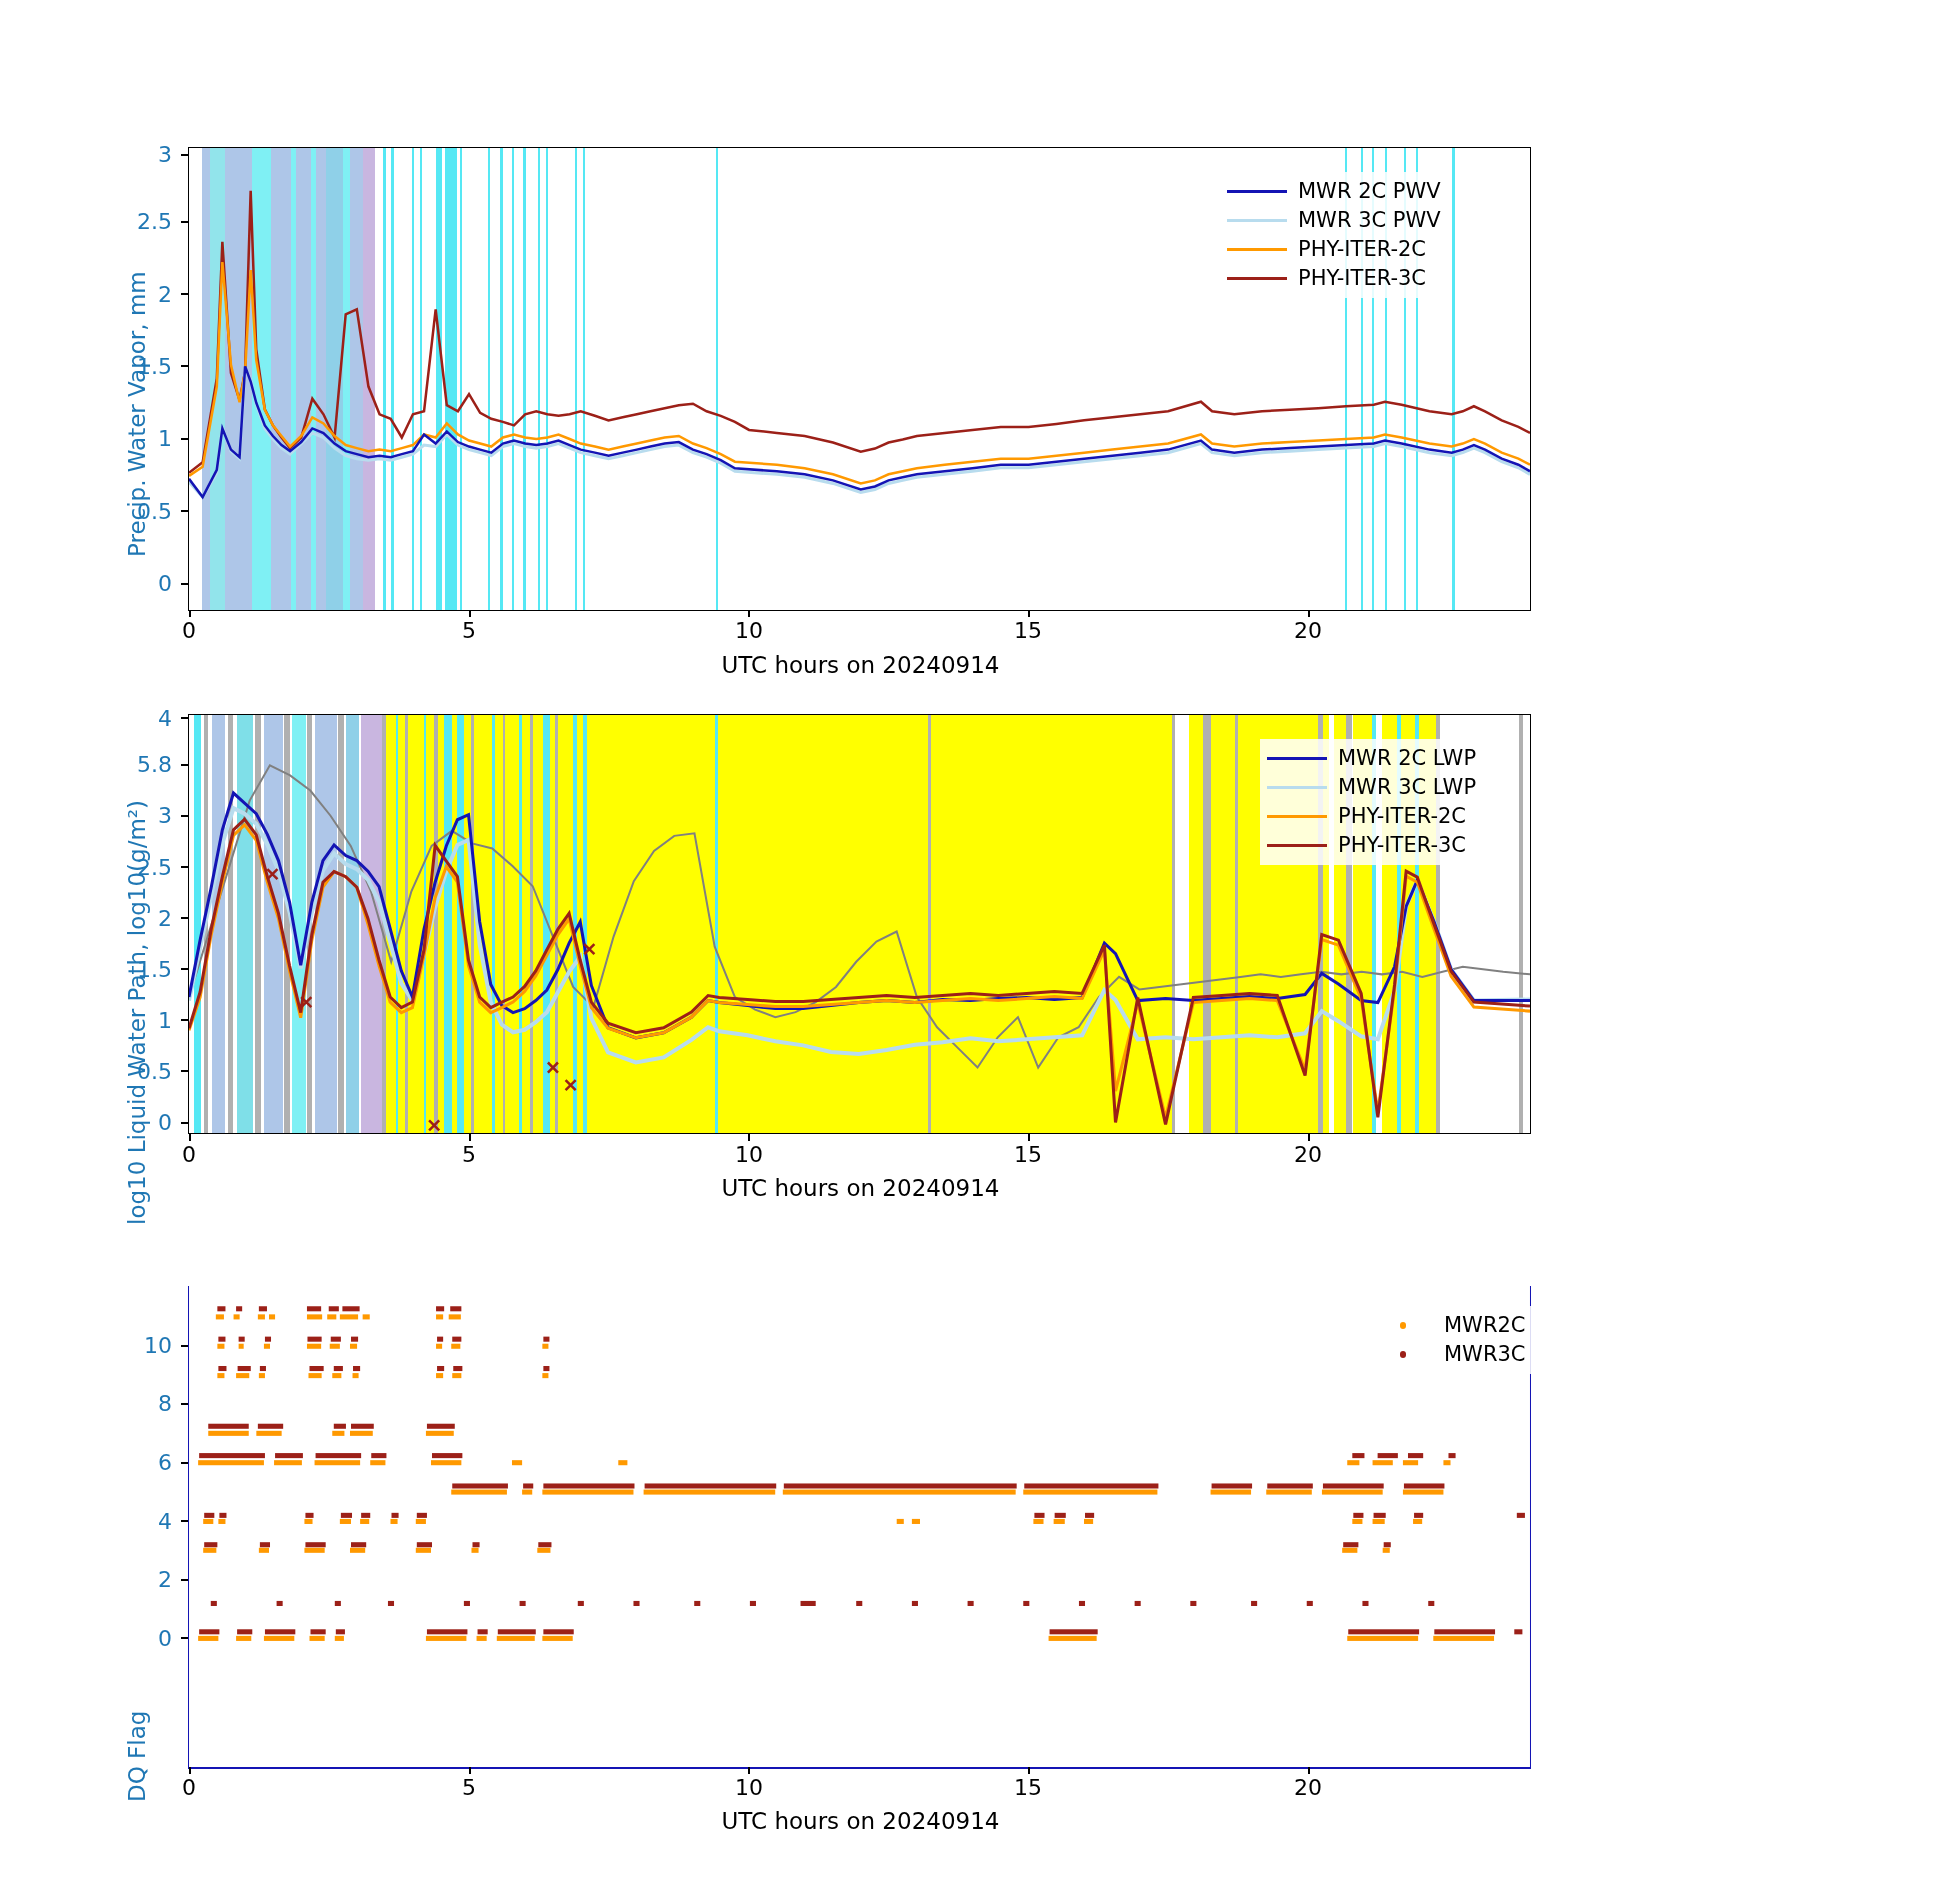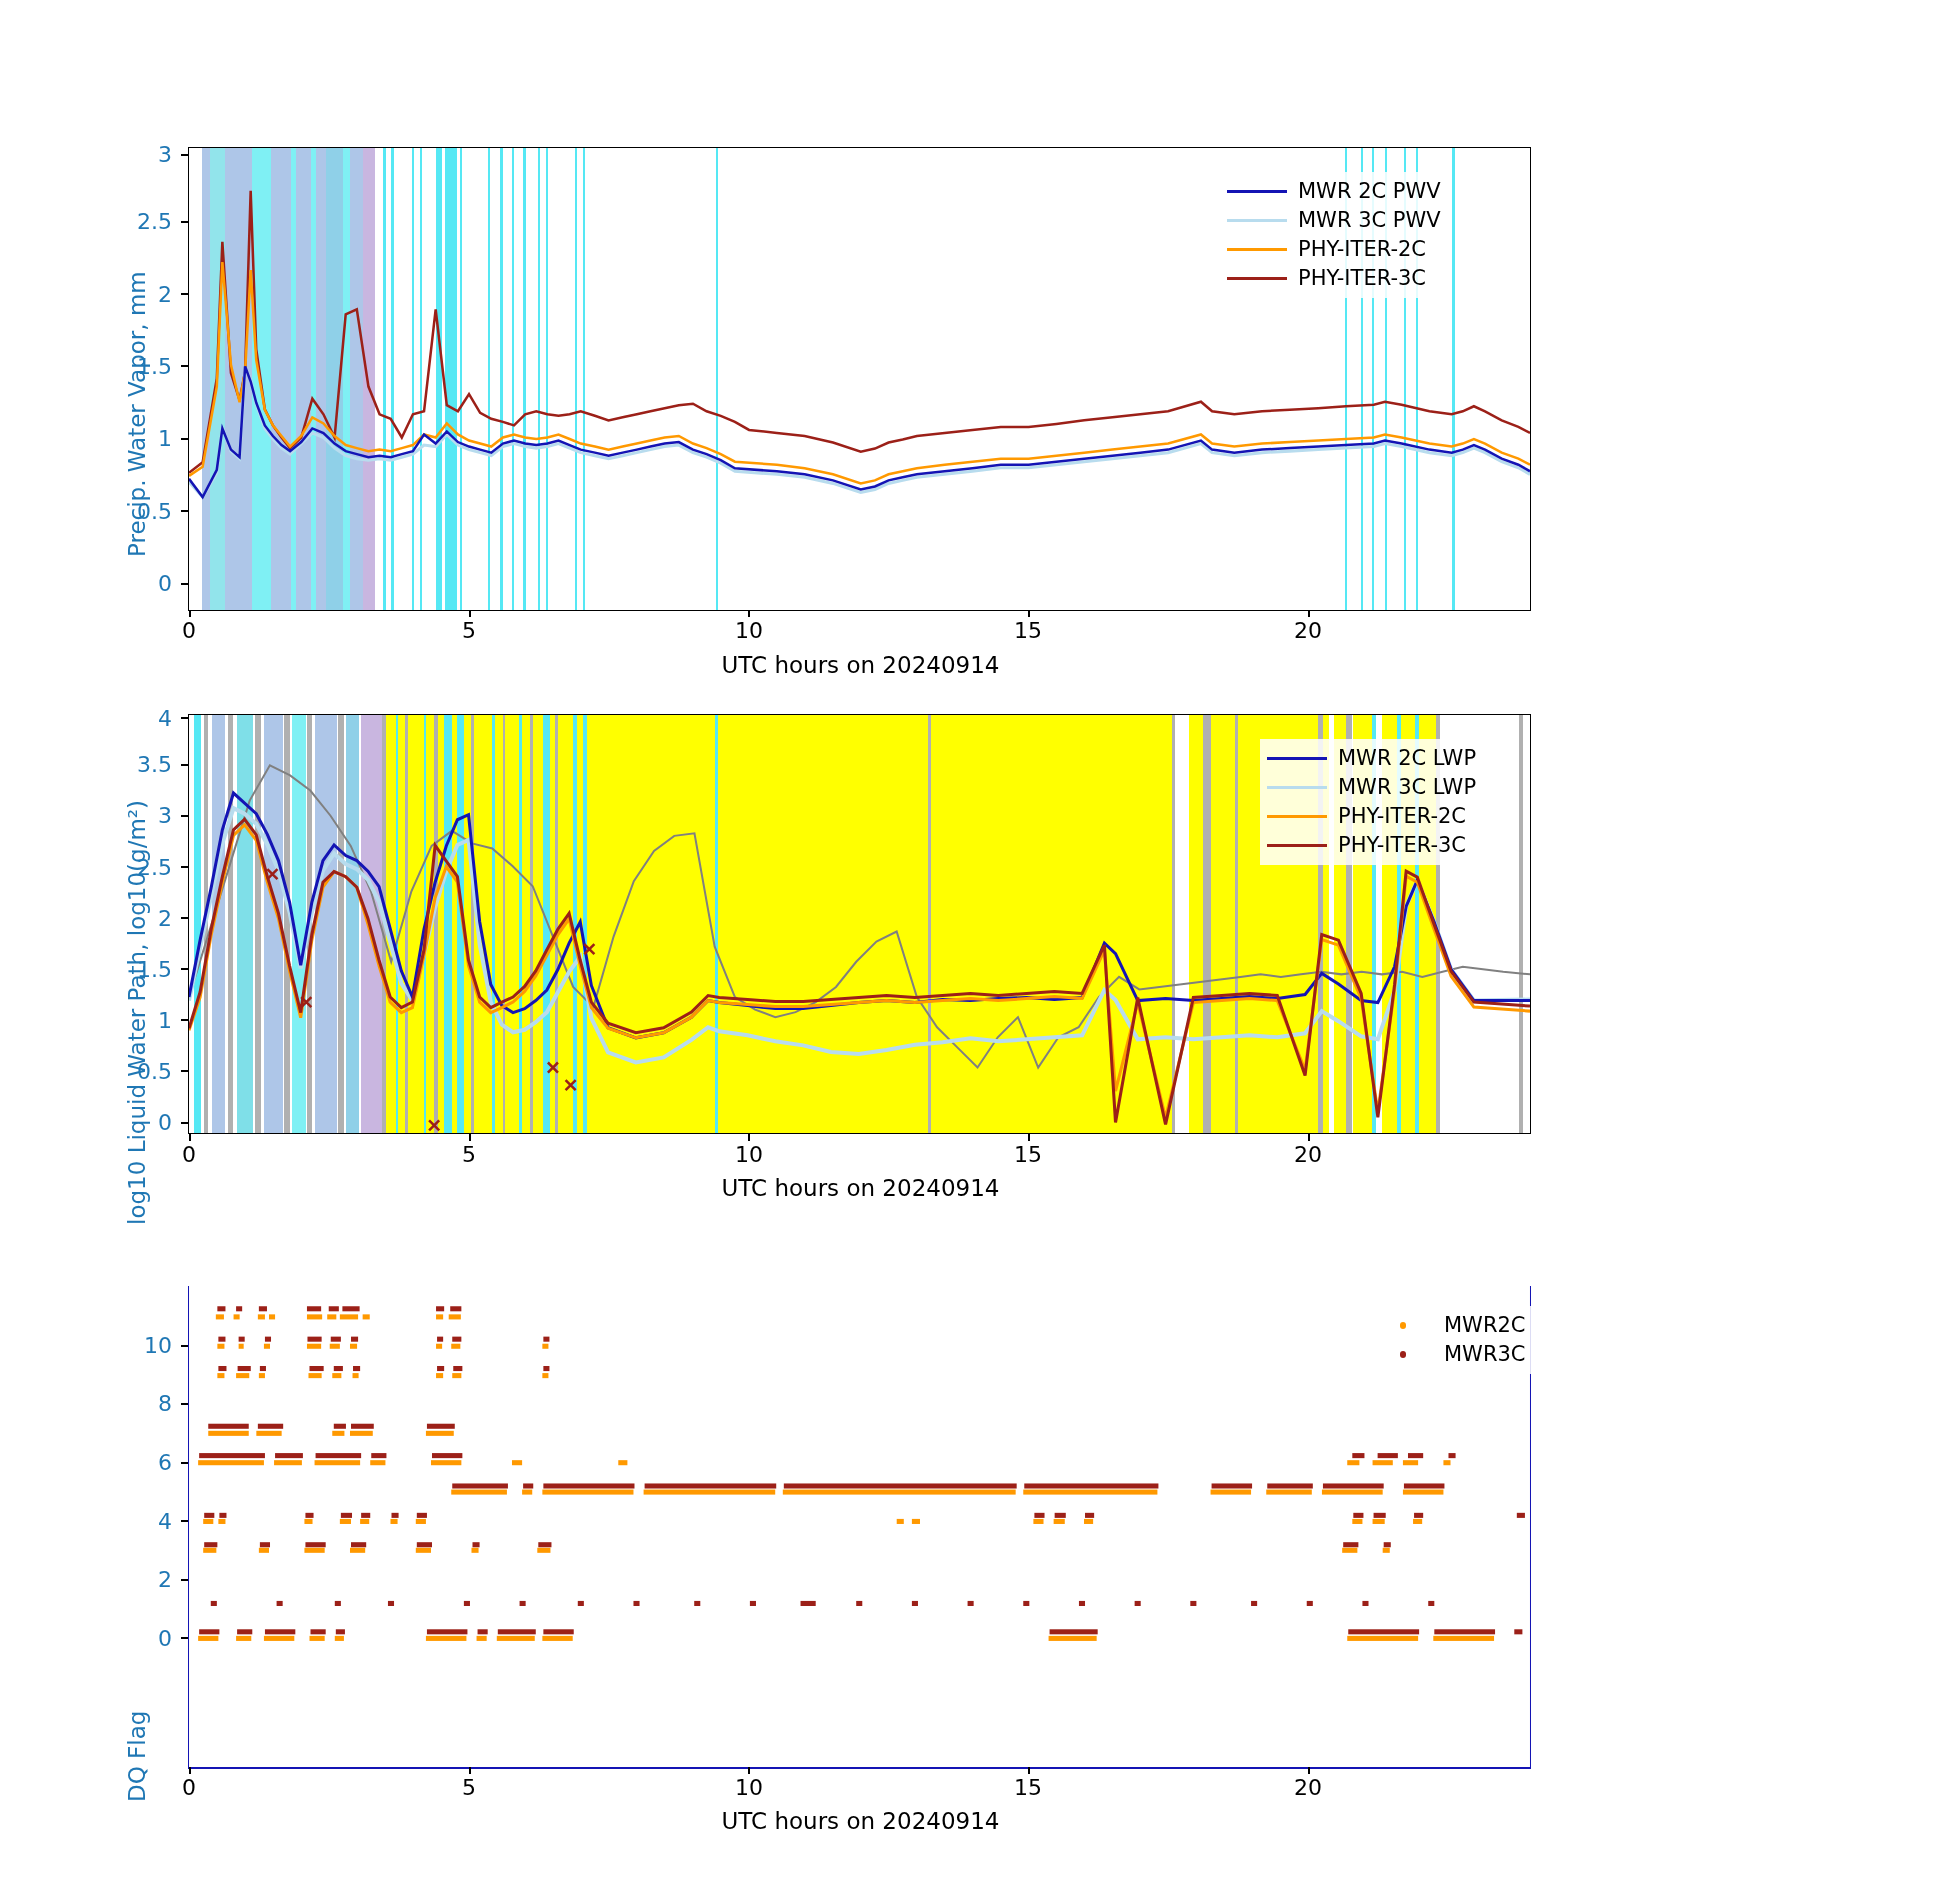--- a/index.html
+++ b/index.html
@@ -322,21 +322,21 @@
       </div>
     </div>
 
     <div class="tick-y" style="left:106px; top:464px; width:66px;">0</div>
     <div class="tick-y" style="left:106px; top:413px; width:66px;">0.5</div>
     <div class="tick-y" style="left:106px; top:362px; width:66px;">1</div>
     <div class="tick-y" style="left:106px; top:311px; width:66px;">1.5</div>
     <div class="tick-y" style="left:106px; top:260px; width:66px;">2</div>
     <div class="tick-y" style="left:106px; top:209px; width:66px;">2.5</div>
     <div class="tick-y" style="left:106px; top:157px; width:66px;">3</div>
-    <div class="tick-y" style="left:106px; top:106px; width:66px;">3.5</div>
+    <div class="tick-y" style="left:106px; top:106px; width:66px;">5.8</div>
     <div class="tick-y" style="left:106px; top:60px; width:66px;">4</div>
 
     <div class="tickmark-y" style="left:181px; top:464px;"></div>
     <div class="tickmark-y" style="left:181px; top:412px;"></div>
     <div class="tickmark-y" style="left:181px; top:361px;"></div>
     <div class="tickmark-y" style="left:181px; top:310px;"></div>
     <div class="tickmark-y" style="left:181px; top:259px;"></div>
     <div class="tickmark-y" style="left:181px; top:208px;"></div>
     <div class="tickmark-y" style="left:181px; top:157px;"></div>
     <div class="tickmark-y" style="left:181px; top:106px;"></div>

